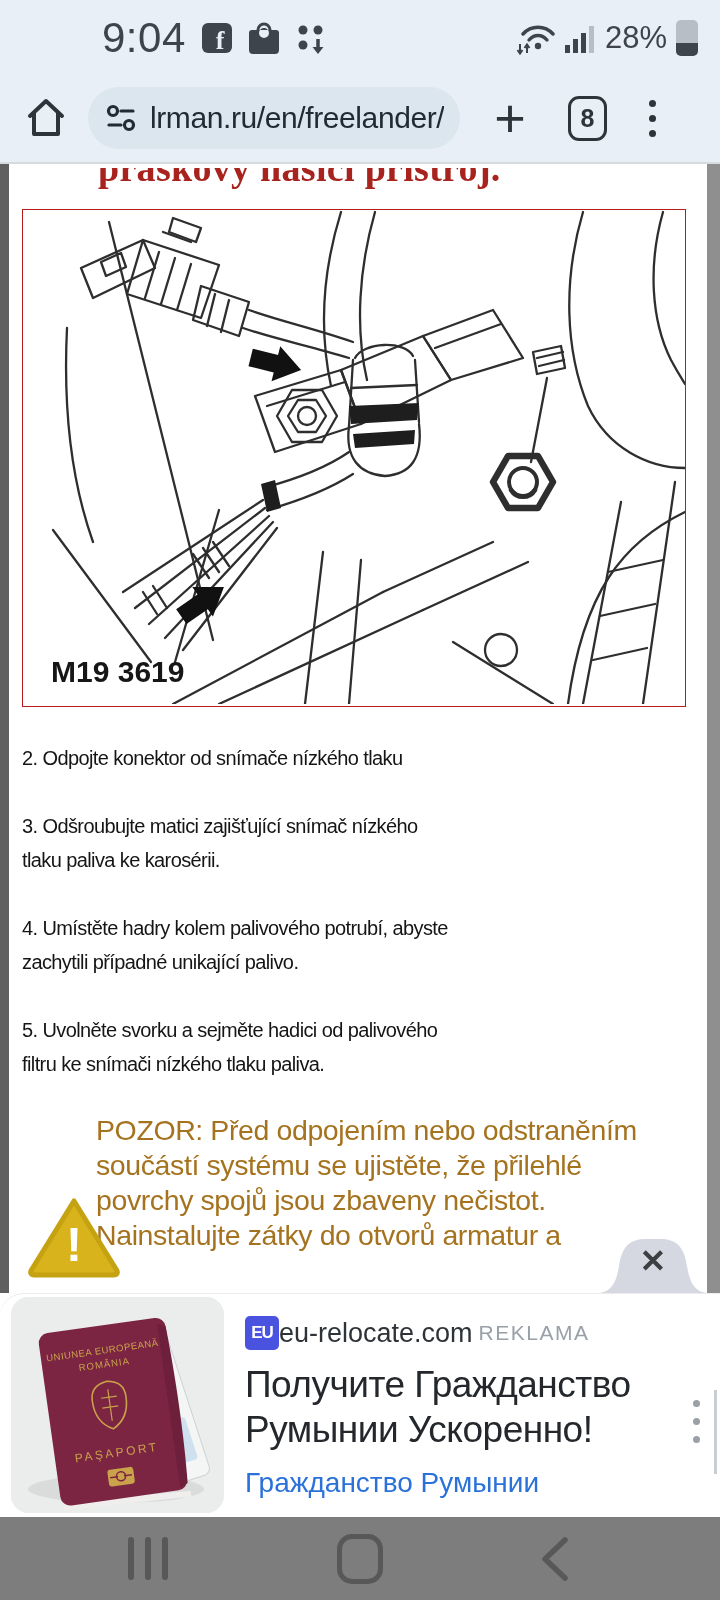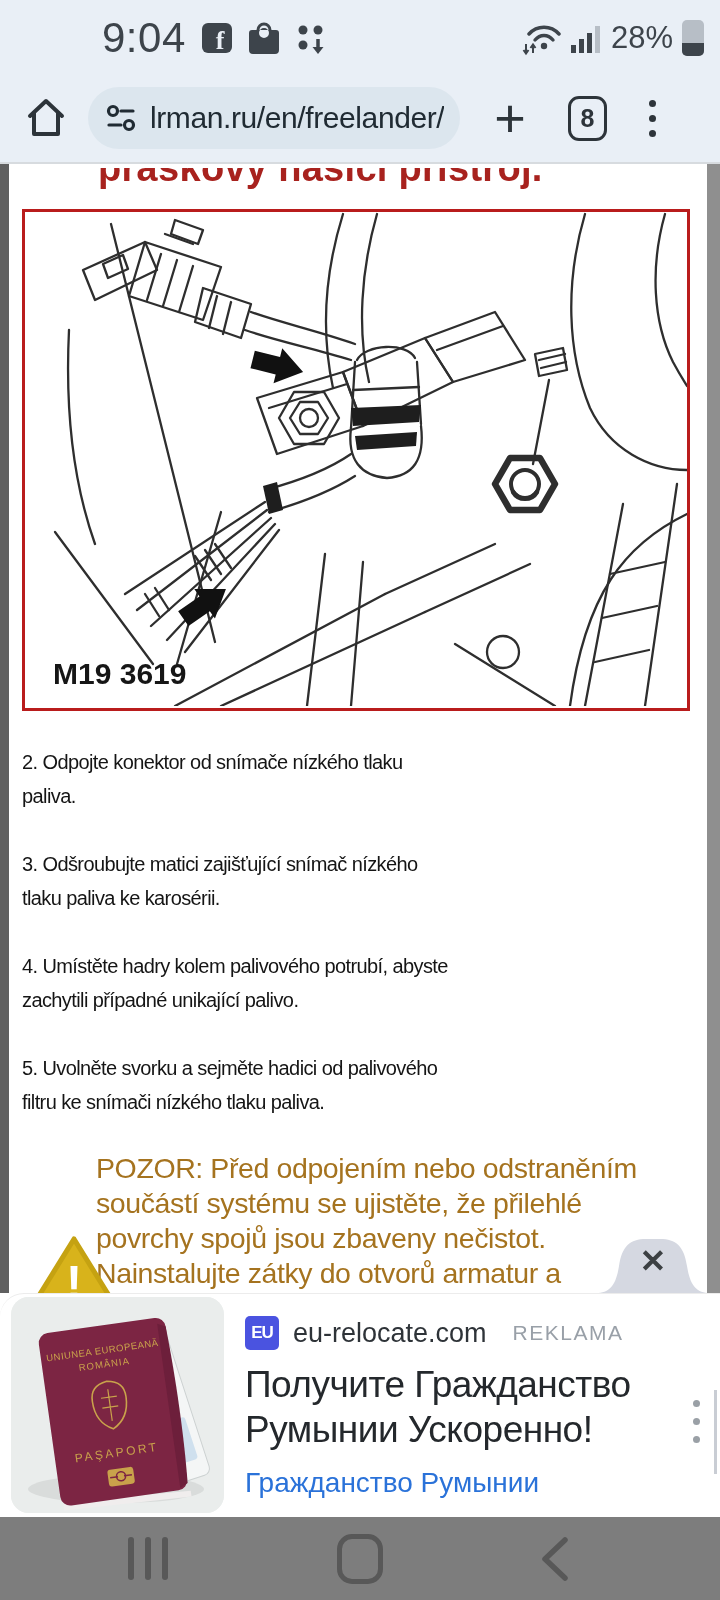--- a/index.html
+++ b/index.html
@@ -4,21 +4,21 @@
 <style>
   html,body{margin:0;padding:0;background:#222;}
   .screen{position:relative;width:720px;height:1600px;margin:0 auto;background:#fff;
           font-family:"Liberation Sans",sans-serif;overflow:hidden;}
 
   
   .topchrome{position:absolute;top:0;left:0;width:720px;height:162px;background:#e9eff6;}
   .statusbar{position:absolute;top:0;left:0;right:0;height:76px;}
   .sb-left{position:absolute;left:102px;top:0;height:76px;display:flex;align-items:center;gap:15px;}
   .sb-time{font-size:42px;color:#3d444b;letter-spacing:.5px;}
-  .sb-right{position:absolute;right:16px;top:0;height:76px;display:flex;align-items:center;gap:9px;}
+  .sb-right{position:absolute;right:22px;top:0;height:76px;display:flex;align-items:center;gap:9px;}
   .sb-batt-pct{font-size:31px;color:#3d444b;}
   .batt{position:relative;width:22px;height:36px;border-radius:5px;background:#b7bec6;overflow:hidden;}
   .batt .fill{position:absolute;left:0;right:0;bottom:0;height:13px;background:#3d444b;}
 
   .toolbar{position:absolute;top:76px;left:0;right:0;height:84px;display:flex;align-items:center;padding:0 20px;box-sizing:border-box;}
   .home-btn{width:52px;height:52px;display:flex;align-items:center;justify-content:center;}
   .url-pill{margin-left:16px;width:372px;height:62px;border-radius:32px;background:#dce6ee;
             display:flex;align-items:center;padding:0 16px;box-sizing:border-box;gap:12px;}
   .url-text{font-size:30px;color:#202b33;letter-spacing:-.4px;white-space:nowrap;overflow:hidden;}
   .plus-btn{margin-left:24px;width:52px;text-align:center;font-size:54px;font-weight:300;color:#2d343a;line-height:52px;}
@@ -27,46 +27,46 @@
   .kebab{margin-left:36px;display:flex;flex-direction:column;gap:8px;padding:6px;}
   .kebab i{width:7px;height:7px;border-radius:50%;background:#2d343a;}
 
   
   .page{position:absolute;top:162px;left:0;width:720px;height:1131px;background:#fff;border-top:2px solid #d7dbdf;box-sizing:border-box;}
   .gutter-l{position:absolute;left:0;top:0;bottom:0;width:9px;background:#606060;}
   .gutter-r{position:absolute;right:0;top:0;bottom:0;width:13px;background:#8f8f8f;}
   .content{position:absolute;left:9px;right:13px;top:0;bottom:0;background:#fff;padding:0 14px 0 13px;overflow:hidden;}
 
   .clip-line{height:24px;overflow:hidden;margin:4px 0 0 76px;}
-  .clip-line span{display:block;font-size:38px;line-height:40px;font-weight:bold;color:#a8221e;margin-top:-20px;letter-spacing:.3px;}
-
-  .diagram{margin-top:17px;width:662px;height:496px;border:3px solid #b91c1c;background:#fff;}
+  .clip-line span{display:block;font-size:38px;line-height:40px;font-weight:bold;color:#a8221e;margin-top:-20px;letter-spacing:.3px;font-family:Liberation Serif, serif;}
+
+  .diagram{margin-top:17px;width:662px;height:496px;border:1px solid #b91c1c;background:#fff;}
   .diagram svg{display:block;}
 
   .step{margin:34px 0 0 0;}
   .step div{font-size:20px;line-height:34px;color:#151515;letter-spacing:-.6px;white-space:nowrap;}
 
   .warnblock{position:relative;margin:32px 0 0 74px;}
   .warnblock div{font-size:28.5px;line-height:35px;color:#a5731f;letter-spacing:-.4px;white-space:nowrap;}
   .warn-tri{position:absolute;left:-68px;top:82px;width:92px;height:84px;}
 
   
   .close-tab{position:absolute;left:596px;top:1236px;width:114px;height:57px;z-index:4;}
   .close-x{position:absolute;left:0;top:6px;width:114px;text-align:center;font-size:32px;color:#3c4043;font-weight:bold;}
 
   
   .ad{position:absolute;top:1293px;left:0;width:720px;height:224px;background:#fff;z-index:5;
       border-top-left-radius:24px;border-top:1px solid #ececec;box-sizing:border-box;}
   .ad-img{position:absolute;left:11px;top:3px;width:213px;height:216px;border-radius:18px;overflow:hidden;background:#eaedec;}
   .ad-body{position:absolute;left:245px;top:22px;right:58px;}
-  .ad-meta{display:flex;align-items:center;gap:14px;}
+  .ad-meta{display:flex;align-items:center;}
   .ad-logo{width:34px;height:34px;border-radius:5px;background:#4a53e0;color:#fff;font-weight:bold;font-size:17px;
            display:flex;align-items:center;justify-content:center;letter-spacing:-1px;}
   .ad-domain{font-size:27px;color:#2e3338;}
-  .ad-badge{font-size:21px;color:#99a0a8;letter-spacing:1.5px;margin-left:12px;}
+  .ad-badge{font-size:21px;color:#99a0a8;letter-spacing:1.5px;margin-left:6px;}
   .ad-headline{margin-top:12px;font-size:37px;font-weight:normal;color:#24282c;line-height:45px;letter-spacing:-.5px;}
   .ad-link{margin-top:15px;font-size:28px;color:#2a72d9;}
   .ad-kebab{position:absolute;right:16px;top:102px;display:flex;flex-direction:column;gap:11px;padding:4px;}
   .ad-kebab i{width:7px;height:7px;border-radius:50%;background:#9aa0a6;}
   .ad-scroll{position:absolute;right:3px;top:1390px;width:3px;height:84px;background:#c9cdd4;z-index:6;}
 
   
   .navbar{position:absolute;bottom:0;left:0;width:720px;height:83px;background:#7d7d7d;z-index:7;}
   .nav-recents{position:absolute;left:128px;top:20px;display:flex;gap:11px;}
   .nav-recents i{width:6px;height:43px;background:#585858;border-radius:3px;}
@@ -251,21 +251,20 @@
           <g transform="translate(148,392) rotate(-35)">
             <polygon points="0,9 26,9 26,0 52,18 26,36 26,27 0,27" fill="#111"></polygon>
           </g>
 
           <text x="28" y="472" font-size="30" font-weight="600" fill="#161616">M19 3619</text>
         </svg>
       </div>
 
       <div class="step">
         <div>2. Odpojte konektor od snímače nízkého tlaku</div>
-          <div>paliva.</div>
       </div>
       <div class="step">
         <div>3. Odšroubujte matici zajišťující snímač nízkého</div>
           <div>tlaku paliva ke karosérii.</div>
       </div>
       <div class="step">
         <div>4. Umístěte hadry kolem palivového potrubí, abyste</div>
           <div>zachytili případné unikající palivo.</div>
       </div>
       <div class="step">

